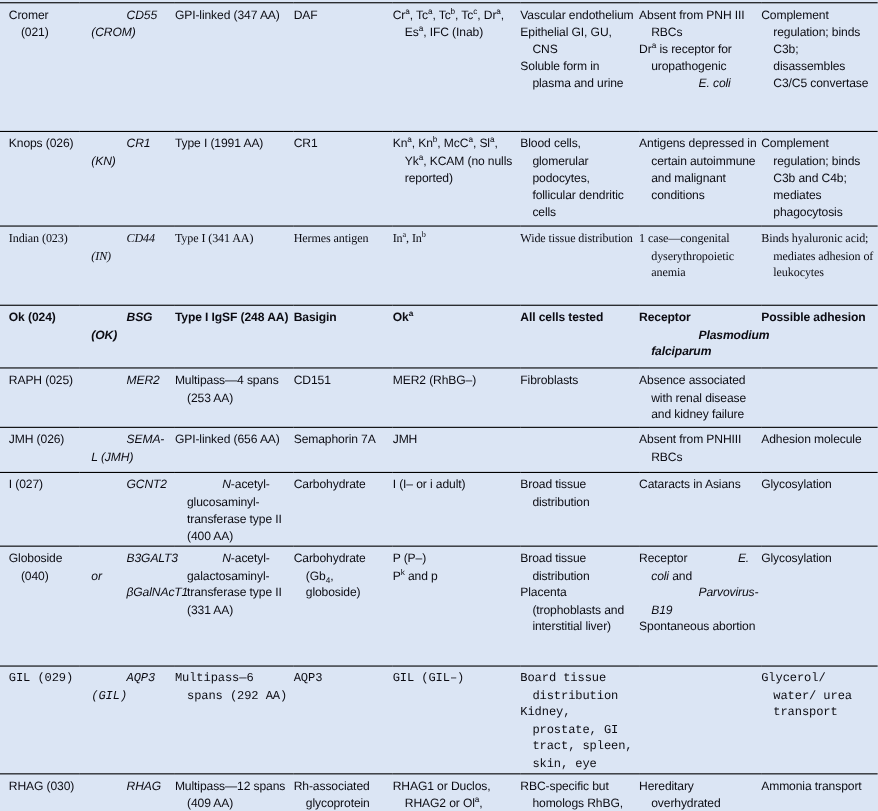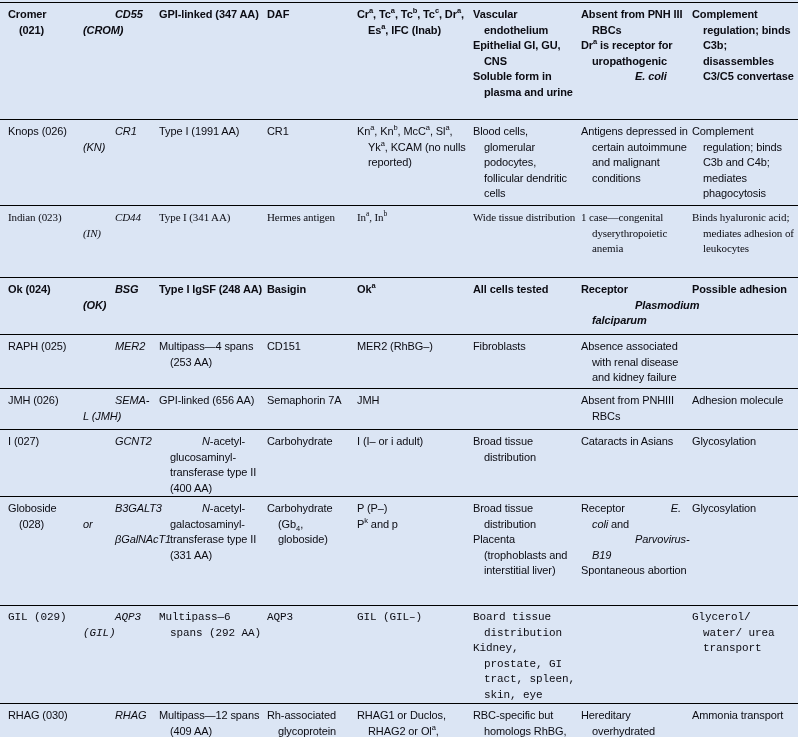--- a/index.html
+++ b/index.html
@@ -29,21 +29,21 @@
     line-height:15.5px;
     letter-spacing:-0.1px;
   }
   td:first-child{padding-left:8px;}
   .para{padding-left:11px;text-indent:-11px;}
   sup,sub{font-size:7.5px;line-height:0;}
   sup{vertical-align:super;}
   sub{vertical-align:sub;}
   i{font-style:italic;margin-left:43px;}
   
-  tbody tr:nth-child(1) td{height:112px;font-weight:bold;}
+  tbody tr:nth-child(1) td{height:112px;}
   tbody tr:nth-child(2) td{height:81px;}
   tbody tr:nth-child(3) td{height:67px;font-family:Liberation Serif, serif;}
   tbody tr:nth-child(4) td{height:52px;font-weight:bold;}
   tbody tr:nth-child(5) td{height:49px;}
   tbody tr:nth-child(6) td{height:36px;}
   tbody tr:nth-child(7) td{height:62px;}
   tbody tr:nth-child(8) td{height:104px;}
   tbody tr:nth-child(9) td{height:76px;font-family:Liberation Mono, monospace;}
   tbody tr:nth-child(10) td{height:77px;}
 </style>
@@ -239,21 +239,21 @@
           </td>
           <td>
             <div class="para">Cataracts in Asians</div>
           </td>
           <td>
             <div class="para">Glycosylation</div>
           </td>
         </tr>
         <tr>
           <td>
-            <div class="para">Globoside (028)</div>
+            <div class="para">Globoside (040)</div>
           </td>
           <td>
             <div class="para"><i>B3GALT3 or</i></div>
             <div class="para"><i>βGalNAcT1</i></div>
           </td>
           <td>
             <div class="para"><i>N</i>-acetyl-galactosaminyl-transferase type II (331 AA)</div>
           </td>
           <td>
             <div class="para">Carbohydrate (Gb<sub>4</sub>, globoside)</div>

